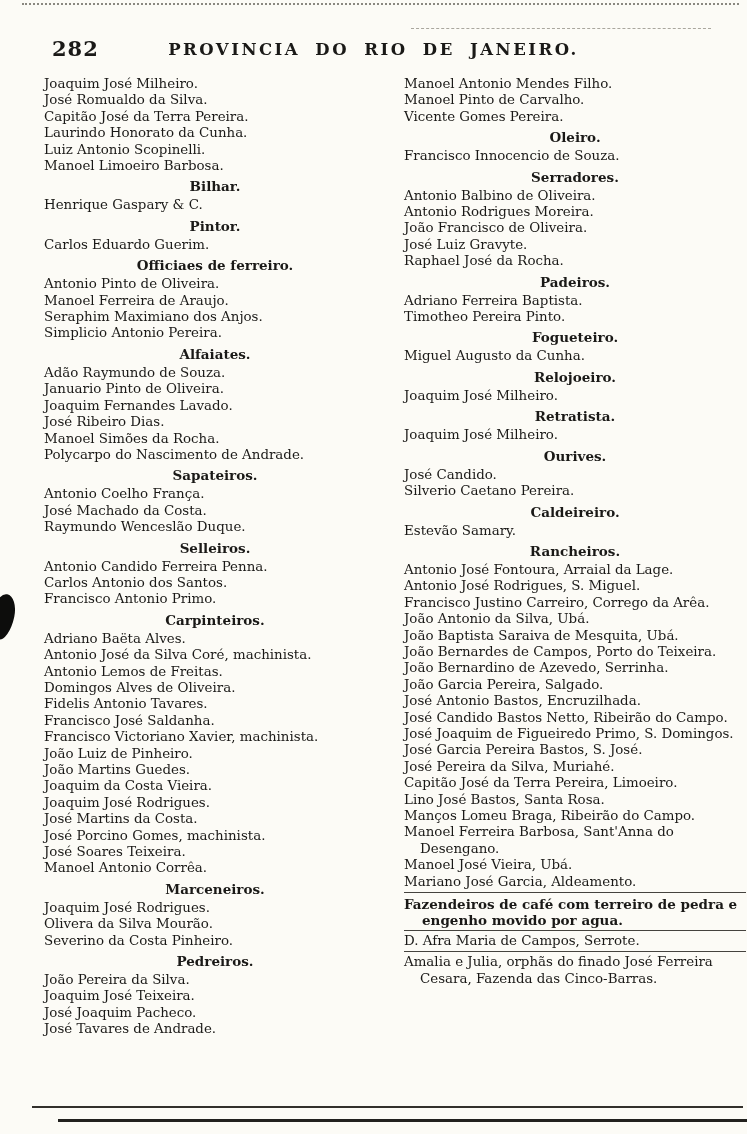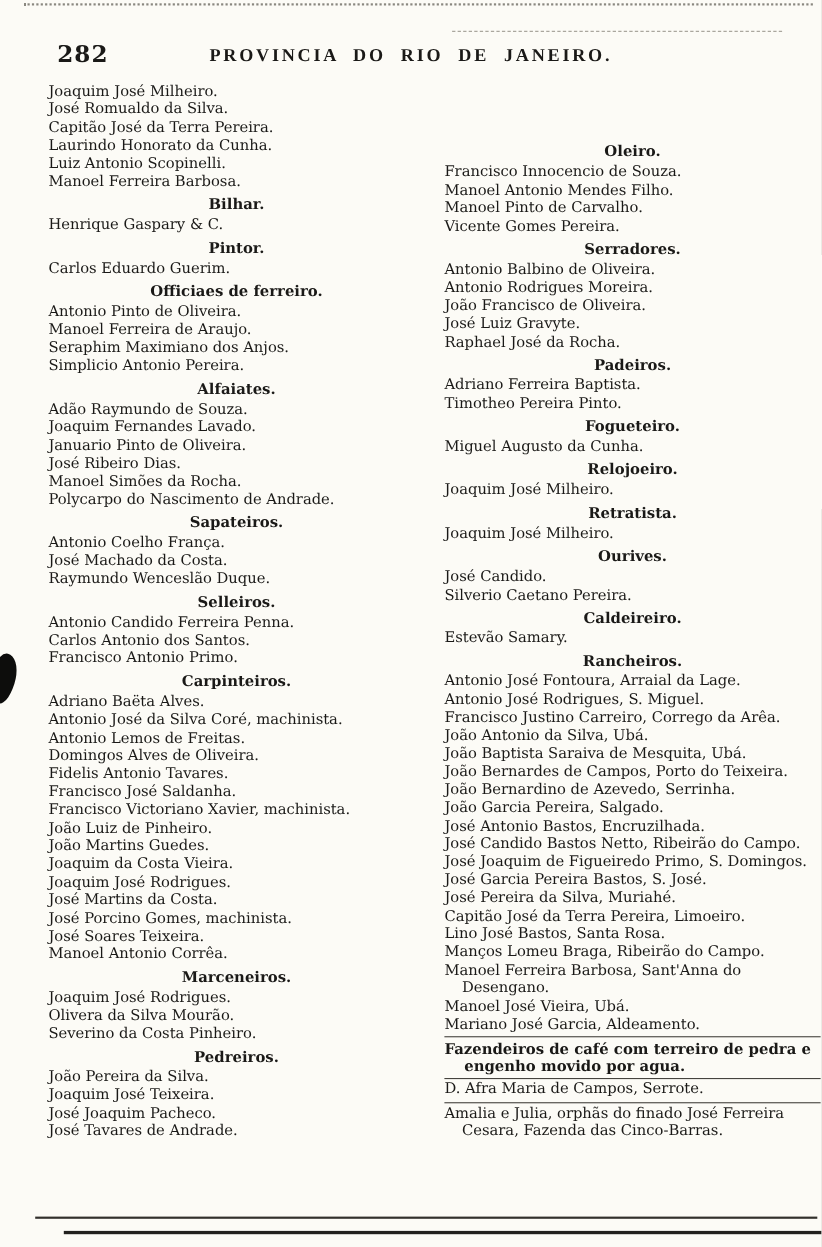--- a/index.html
+++ b/index.html
@@ -3,22 +3,22 @@
 <meta charset="utf-8">
 <style>
   html,body{margin:0;padding:0;background:#d8d6d0;}
   .page{position:relative;width:747px;height:1134px;margin:0 auto;background:#fcfbf6;color:#1a1917;
         font-family:"DejaVu Serif","Liberation Serif",serif;overflow:hidden;}
   .top-edge{position:absolute;top:3px;left:22px;right:8px;border-top:2px dotted #8a8880;}
   .top-edge2{position:absolute;top:28px;right:36px;width:300px;border-top:1px dashed #aaa79e;}
   .header{position:relative;height:34px;margin-top:36px;}
   .page-num{position:absolute;left:52px;top:0;font-size:21px;font-weight:700;letter-spacing:1px;}
   .page-title{position:absolute;left:0;right:0;top:4px;text-align:center;font-size:16.5px;font-weight:700;
-              letter-spacing:2.5px;word-spacing:7px;font-family:Liberation Serif, serif;}
-  .columns{display:flex;align-items:flex-end;padding:6px 1px 0 44px;}
+              letter-spacing:2.5px;word-spacing:7px;}
+  .columns{display:flex;align-items:flex-start;padding:6px 1px 0 44px;}
   .column{width:50%;}
   .column.left{padding-right:10px;}
   .column.right{padding-left:7px;}
   .col-divider{width:1px;background:#35332f;flex:none;}
   .trade-section{margin:0;}
   .trade-heading{font-size:13.5px;line-height:16px;font-weight:700;text-align:center;margin:4px 0 3px;}
   .trade-heading.left{text-align:left;padding-left:18px;text-indent:-18px;margin:3px 0 2px;}
   .entry{font-size:13.4px;line-height:16.4px;padding-left:16px;text-indent:-16px;margin:0;}
   .rule{height:1px;background:#45433e;margin:2px 0;}
   .ink-blob{position:absolute;left:-7px;top:594px;width:21px;height:46px;background:#0d0d0c;
@@ -39,42 +39,42 @@
   </div>
 
   <div class="columns">
     <div class="column left" id="col-left">
         <section class="trade-section">
           <p class="entry">Joaquim José Milheiro.</p>
           <p class="entry">José Romualdo da Silva.</p>
           <p class="entry">Capitão José da Terra Pereira.</p>
           <p class="entry">Laurindo Honorato da Cunha.</p>
           <p class="entry">Luiz Antonio Scopinelli.</p>
-          <p class="entry">Manoel Ferreira Barbosa.</p>
+          <p class="entry">Manoel Limoeiro Barbosa.</p>
         </section>
         <section class="trade-section">
           <h3 class="trade-heading">Bilhar.</h3>
           <p class="entry">Henrique Gaspary &amp; C.</p>
         </section>
         <section class="trade-section">
           <h3 class="trade-heading">Pintor.</h3>
           <p class="entry">Carlos Eduardo Guerim.</p>
         </section>
         <section class="trade-section">
           <h3 class="trade-heading">Officiaes de ferreiro.</h3>
           <p class="entry">Antonio Pinto de Oliveira.</p>
           <p class="entry">Manoel Ferreira de Araujo.</p>
           <p class="entry">Seraphim Maximiano dos Anjos.</p>
           <p class="entry">Simplicio Antonio Pereira.</p>
         </section>
         <section class="trade-section">
           <h3 class="trade-heading">Alfaiates.</h3>
           <p class="entry">Adão Raymundo de Souza.</p>
+          <p class="entry">Januario Pinto de Oliveira.</p>
           <p class="entry">Joaquim Fernandes Lavado.</p>
-          <p class="entry">Januario Pinto de Oliveira.</p>
           <p class="entry">José Ribeiro Dias.</p>
           <p class="entry">Manoel Simões da Rocha.</p>
           <p class="entry">Polycarpo do Nascimento de Andrade.</p>
         </section>
         <section class="trade-section">
           <h3 class="trade-heading">Sapateiros.</h3>
           <p class="entry">Antonio Coelho França.</p>
           <p class="entry">José Machado da Costa.</p>
           <p class="entry">Raymundo Wenceslão Duque.</p>
         </section>
@@ -112,27 +112,27 @@
           <h3 class="trade-heading">Pedreiros.</h3>
           <p class="entry">João Pereira da Silva.</p>
           <p class="entry">Joaquim José Teixeira.</p>
           <p class="entry">José Joaquim Pacheco.</p>
           <p class="entry">José Tavares de Andrade.</p>
         </section>
       </div>
     <div class="col-divider"></div>
     <div class="column right" id="col-right">
         <section class="trade-section">
-          <h3 class="trade-heading">Oleiro.</h3>
-          <p class="entry">Francisco Innocencio de Souza.</p>
-        </section>
-        <section class="trade-section">
           <p class="entry">Manoel Antonio Mendes Filho.</p>
           <p class="entry">Manoel Pinto de Carvalho.</p>
           <p class="entry">Vicente Gomes Pereira.</p>
+        </section>
+        <section class="trade-section">
+          <h3 class="trade-heading">Oleiro.</h3>
+          <p class="entry">Francisco Innocencio de Souza.</p>
         </section>
         <section class="trade-section">
           <h3 class="trade-heading">Serradores.</h3>
           <p class="entry">Antonio Balbino de Oliveira.</p>
           <p class="entry">Antonio Rodrigues Moreira.</p>
           <p class="entry">João Francisco de Oliveira.</p>
           <p class="entry">José Luiz Gravyte.</p>
           <p class="entry">Raphael José da Rocha.</p>
         </section>
         <section class="trade-section">

